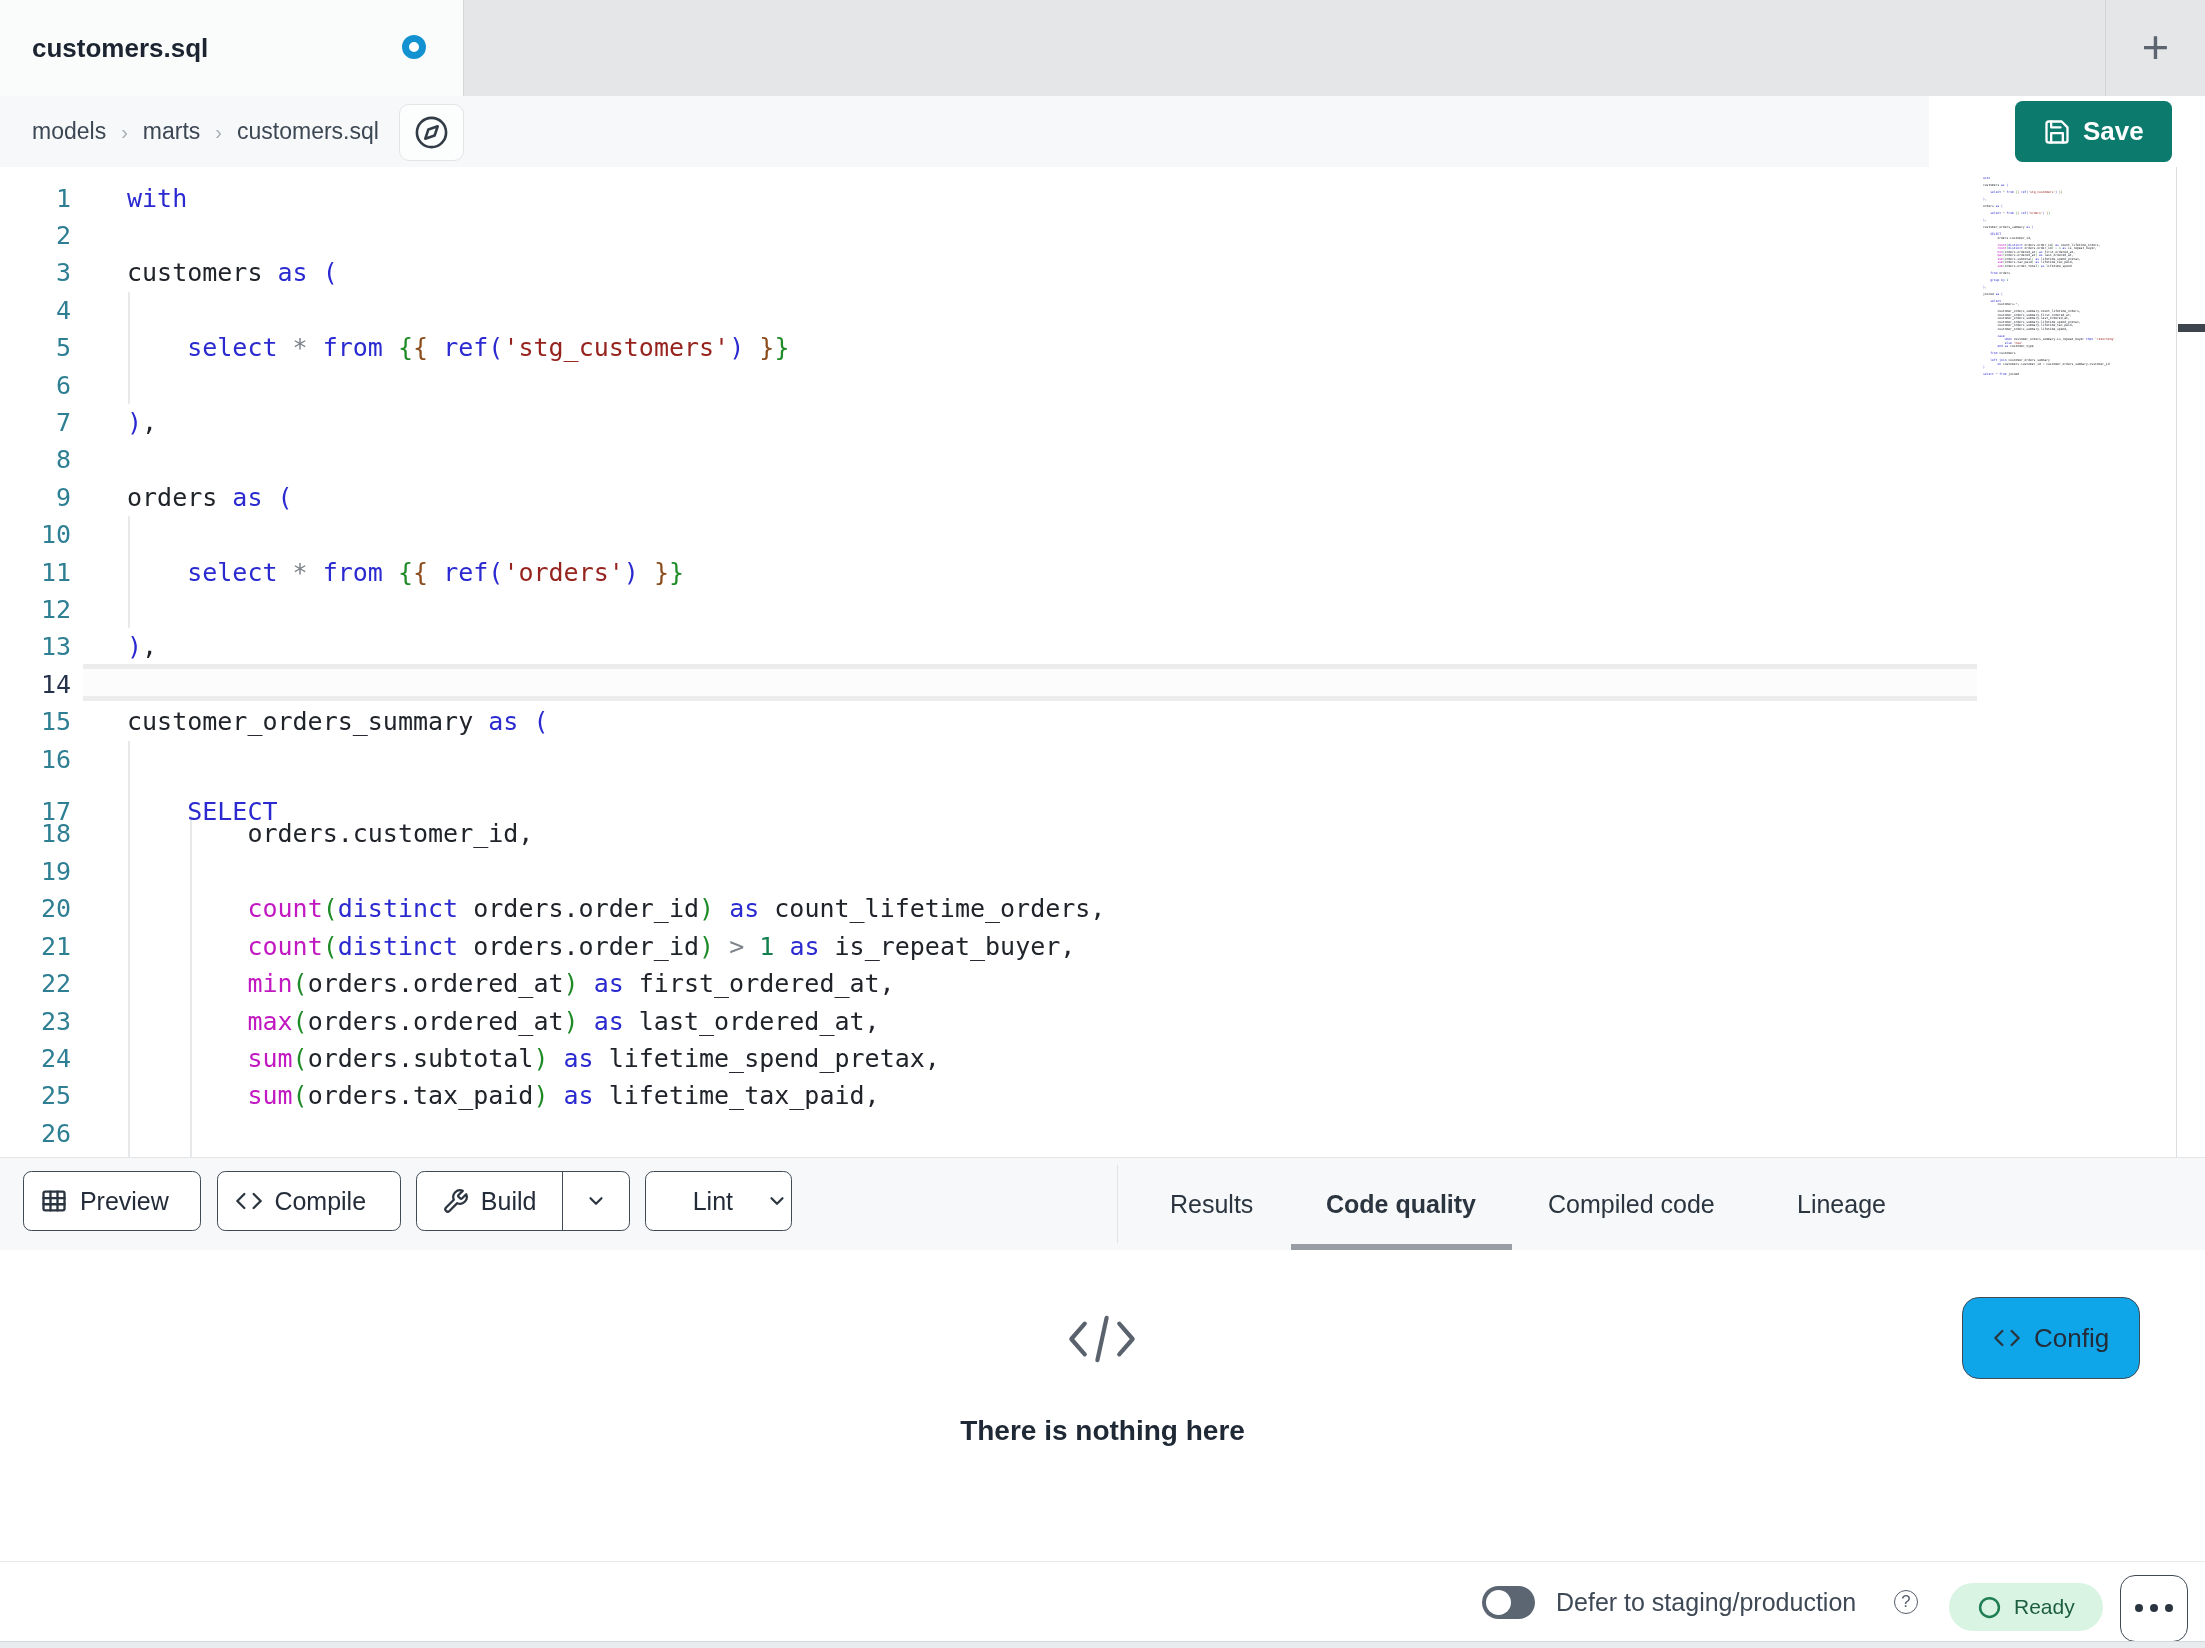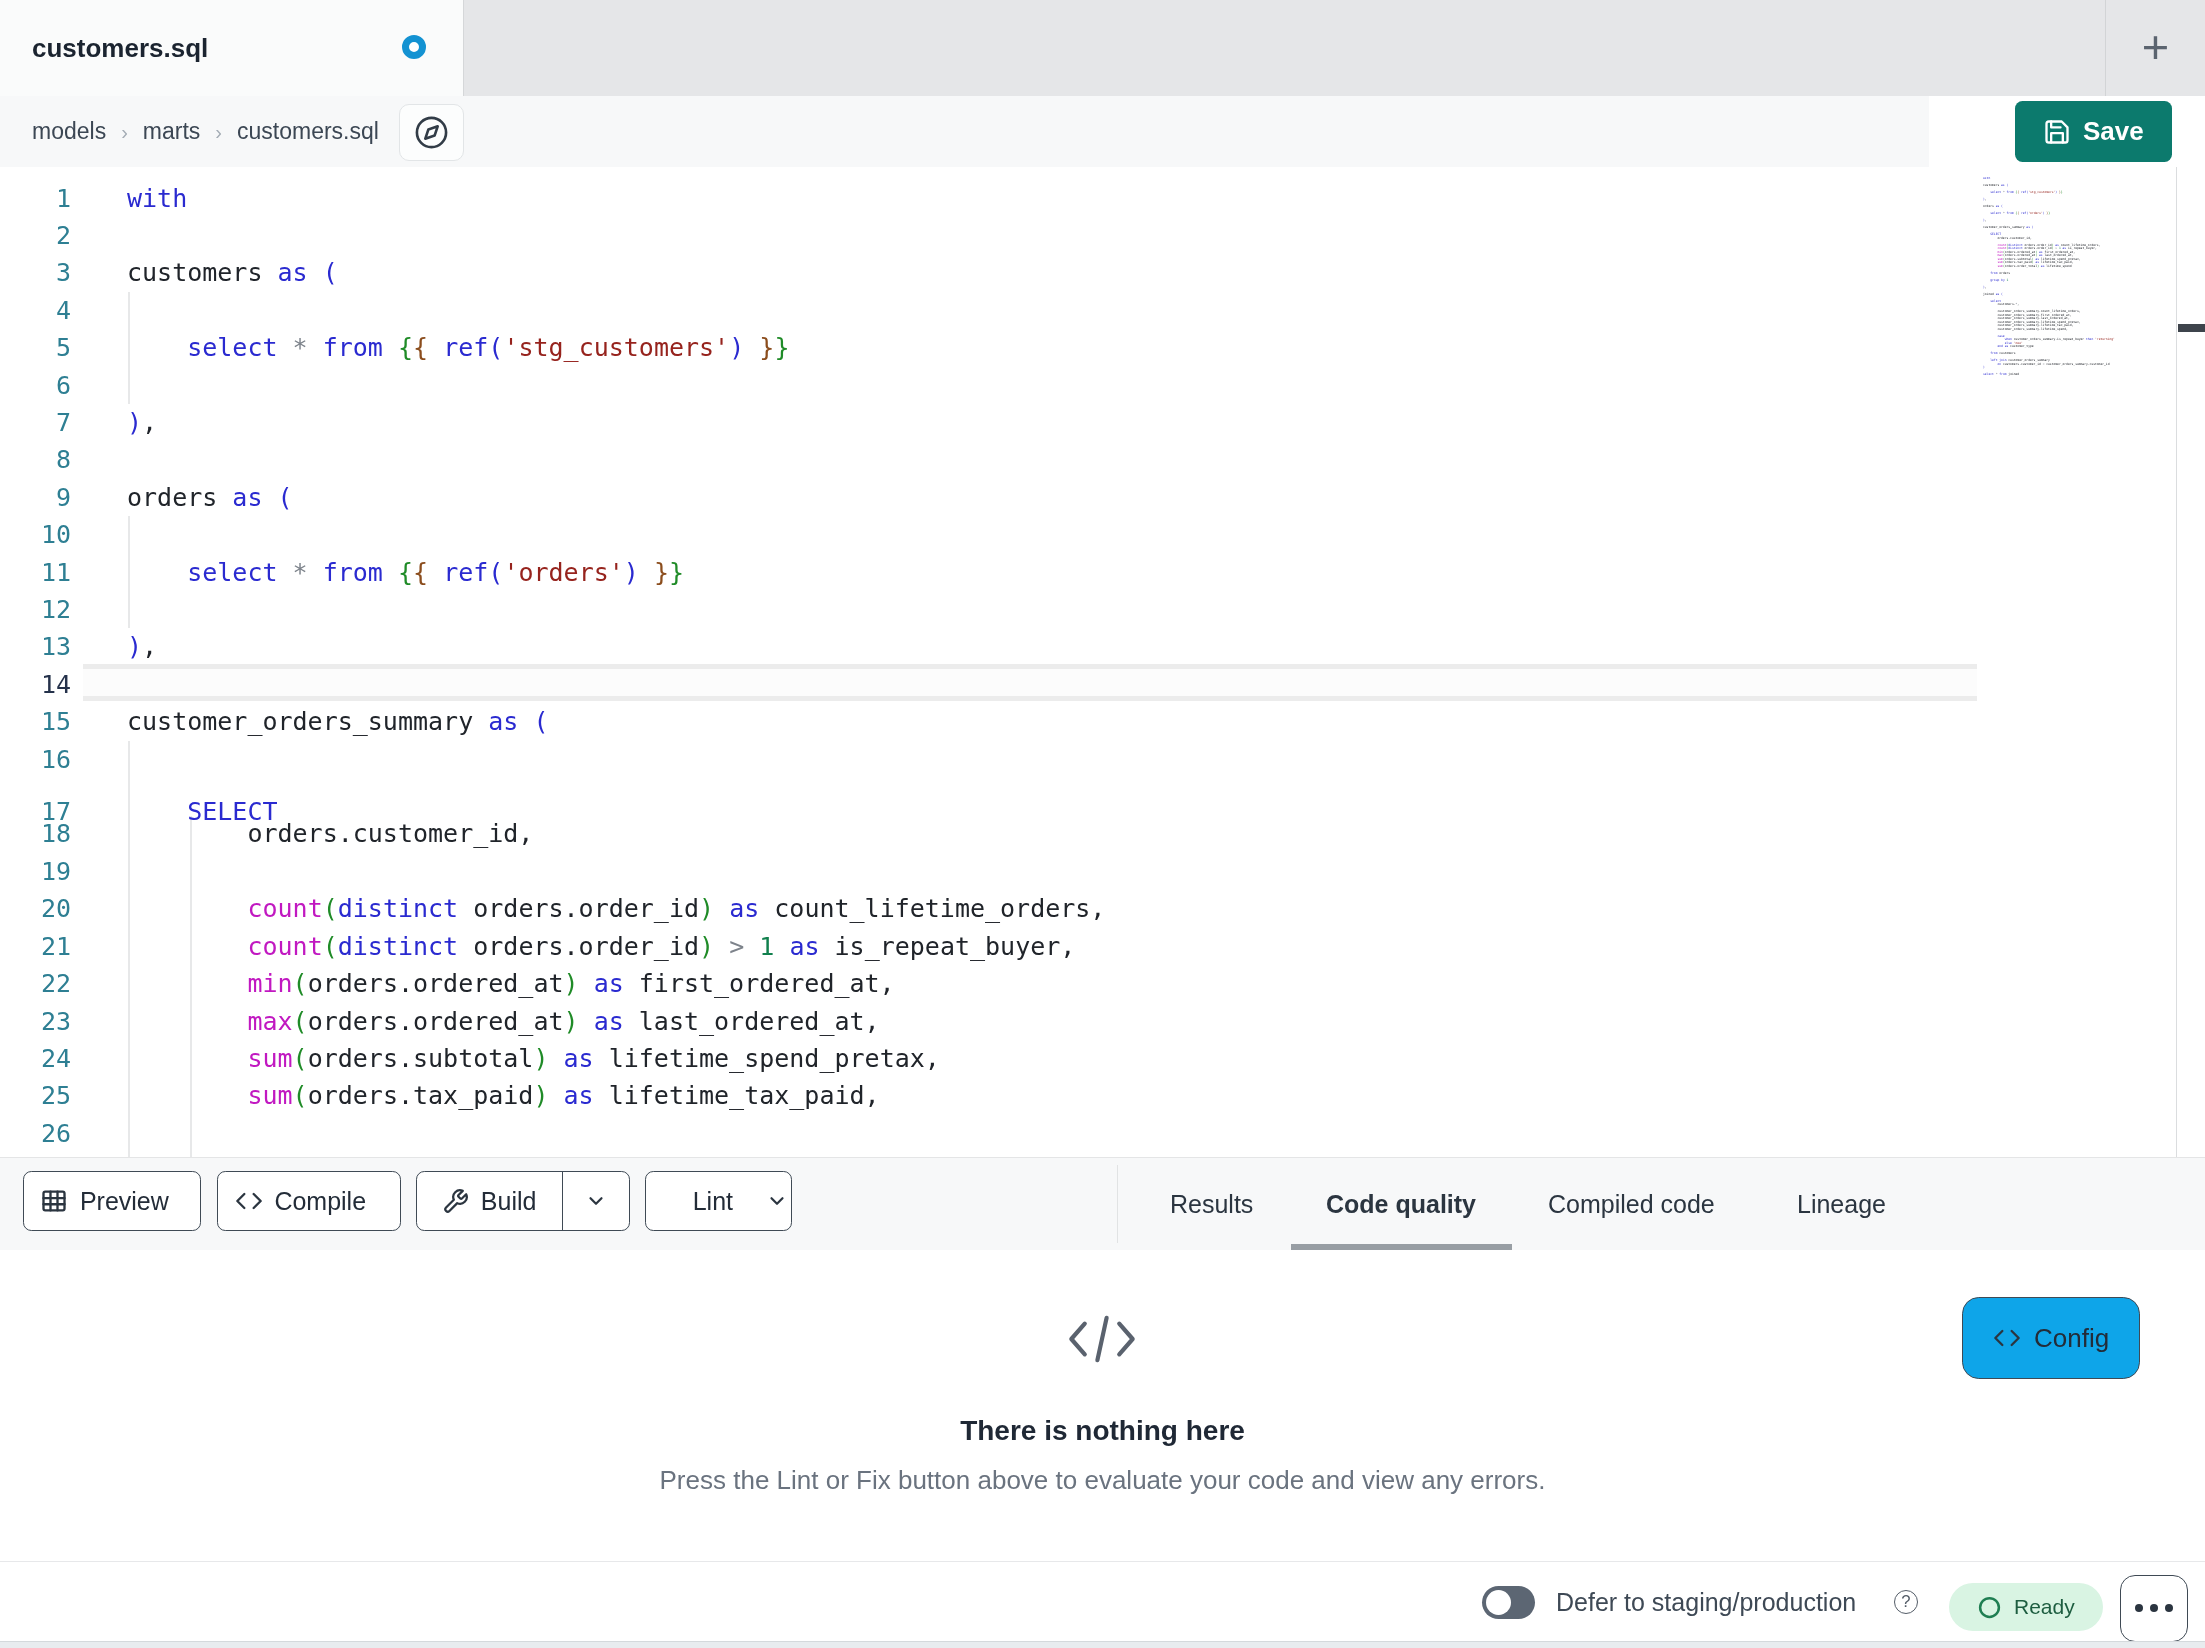--- a/index.html
+++ b/index.html
@@ -279,21 +279,20 @@
     <div id="tab-underline"></div>
   </div>
 
   <div id="panel">
     <svg id="empty-icon" width="92" height="92" viewBox="0 0 24 24" fill="none" stroke="#5a626e" stroke-width="1.1" stroke-linecap="round" stroke-linejoin="round">
       <polyline points="7.5 8 4 12 7.5 16"></polyline>
       <polyline points="16.5 8 20 12 16.5 16"></polyline>
       <line x1="13.2" y1="6.5" x2="10.8" y2="17.5"></line>
     </svg>
     <div id="empty-title">There is nothing here</div>
-    <div id="empty-desc">Press the Lint or Fix button above to evaluate your code and view any errors.</div>
     <div id="config-btn">
       <svg width="28" height="28" viewBox="0 0 24 24" fill="none" stroke="#2b3540" stroke-width="2" stroke-linecap="round" stroke-linejoin="round">
         <polyline points="16 18 22 12 16 6"></polyline>
           <polyline points="8 6 2 12 8 18"></polyline>
       </svg>
       <span>Config</span>
     </div>
     <svg id="ibeam" width="22" height="35" viewBox="0 0 13 21" fill="none" stroke="#1d2126" stroke-width="1.4" stroke-linecap="round">
       <path d="M2 1.5 Q6.5 1.5 6.5 4.5 Q6.5 1.5 11 1.5"></path>
       <line x1="6.5" y1="4" x2="6.5" y2="17"></line>

